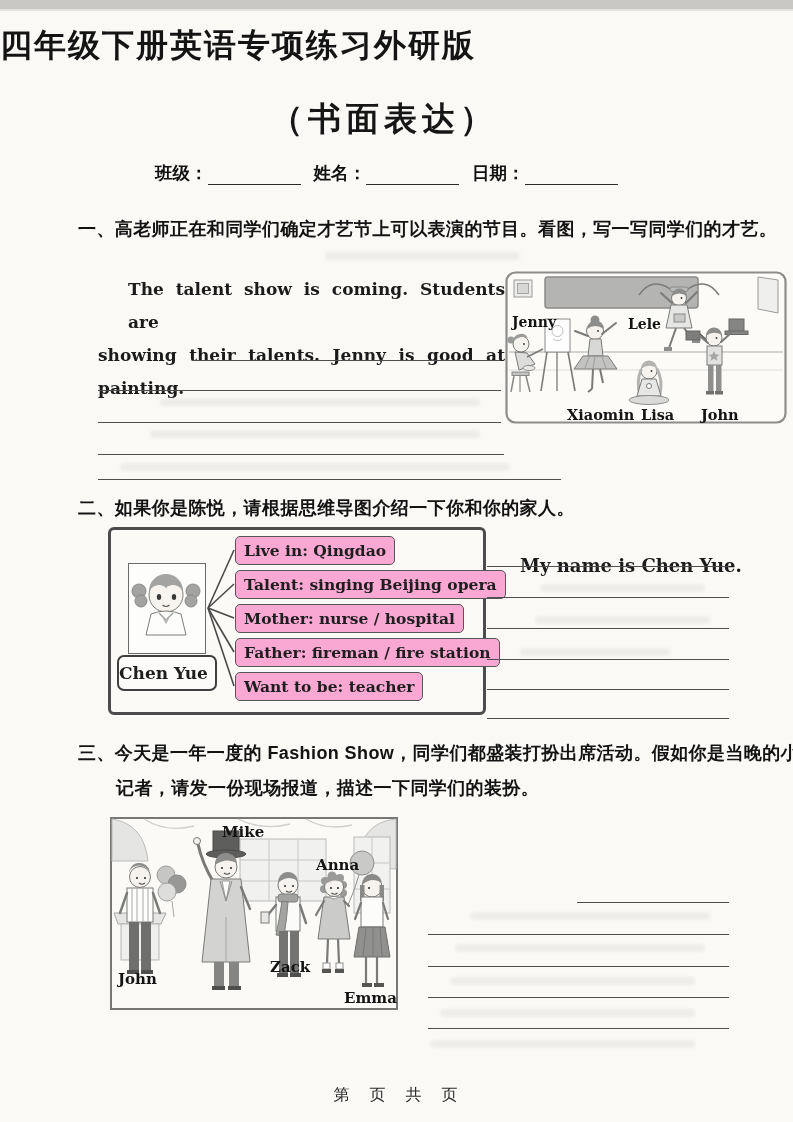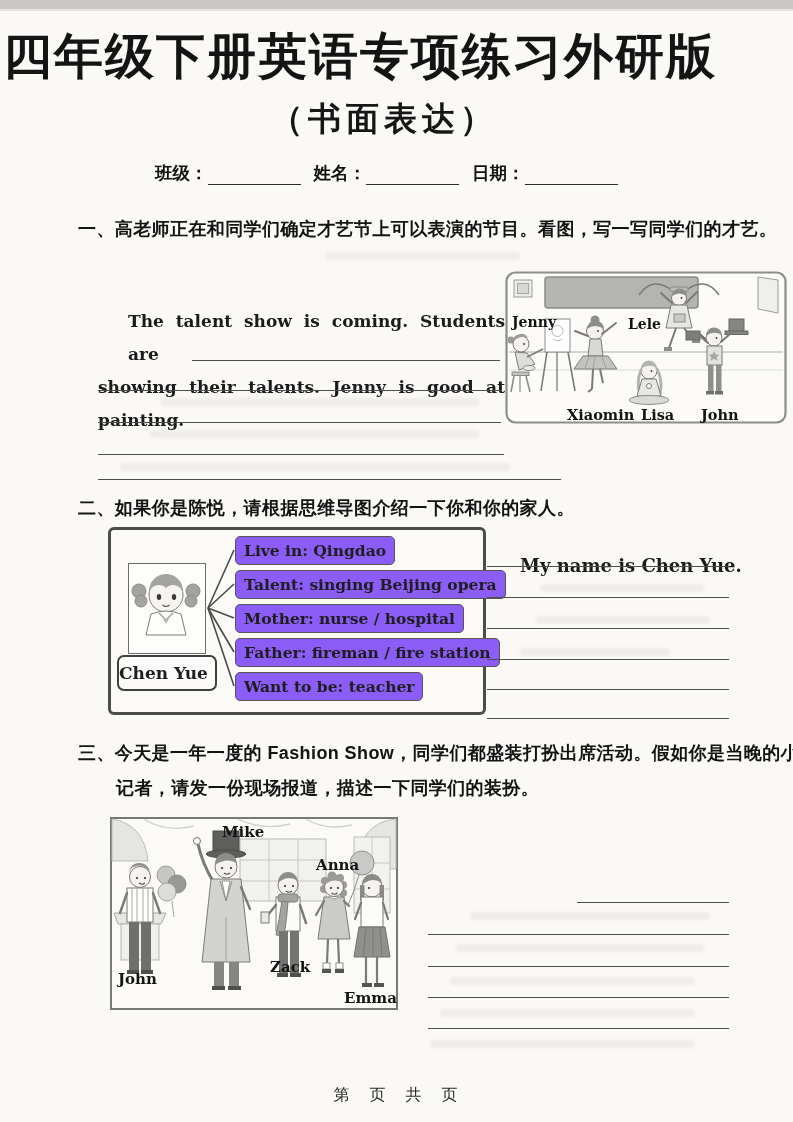--- a/index.html
+++ b/index.html
@@ -1,45 +1,45 @@
 <!DOCTYPE html>
 <html><head>
 <meta charset="utf-8">
 <style>
   html,body{margin:0;padding:0;background:#e9e8e5;}
   .page{position:relative;width:793px;height:1122px;margin:0 auto;background:#faf9f6;overflow:hidden;
         font-family:"Liberation Sans","DejaVu Sans",sans-serif;color:#1e1e1e;}
   .abs{position:absolute;}
   .scan-strip{position:absolute;left:0;top:0;width:793px;height:9px;background:#c9c8c5;}
   .scan-strip2{position:absolute;left:0;top:9px;width:793px;height:2px;background:#e4e3e0;}
-  .title{position:absolute;left:0;top:24px;width:720px;text-align:center;
-         font-size:49px;font-weight:700;letter-spacing:2px;color:#141414;}
+  .title{position:absolute;left:0;top:24px;width:720px;text-align:left;
+         font-size:32px;font-weight:700;letter-spacing:2px;color:#141414;}
   .subtitle{position:absolute;left:0;top:97px;width:768px;text-align:center;
             font-size:33px;font-weight:700;letter-spacing:5px;color:#161616;}
   .fieldrow{position:absolute;left:155px;top:161px;display:flex;gap:13px;
             font-size:17.5px;font-weight:700;color:#111;justify-content:center;}
   .field{display:flex;align-items:flex-end;}
   .fline{display:inline-block;width:93px;height:22px;border-bottom:1.7px solid #2c2c2c;}
   .cnhead{position:absolute;left:78px;width:694px;font-size:18px;font-weight:700;
           line-height:35px;letter-spacing:0.4px;color:#131313;padding-left:38px;text-indent:-38px;}
   .eng{font-family:"DejaVu Serif","Liberation Serif",serif;font-weight:700;color:#1b1b1b;}
-  .engblock{position:absolute;font-size:17px;line-height:33px;margin-top:32px;}
+  .engblock{position:absolute;font-size:17px;line-height:33px;}
   .jline{text-align:justify;text-align-last:justify;}
   .ind30{padding-left:30px;}
   .ind55{padding-left:55px;}
   .ans{position:absolute;height:0;border-bottom:1.4px solid #4e4e4e;}
   .mindmap{position:absolute;left:108px;top:527px;width:372px;height:182px;background:#fbfaf7;
            border:3.5px solid #4c4c4c;border-radius:6px;}
   .portrait{position:absolute;left:17px;top:33px;width:76px;height:89px;border:1.5px solid #6b6b6b;background:#fdfdfb;}
   .namebox{position:absolute;left:6px;top:125px;width:96px;height:32px;border:2px solid #3f3f3f;border-radius:7px;
            font-family:"DejaVu Serif","Liberation Serif",serif;font-weight:700;font-size:17px;
            line-height:32px;text-align:left;background:#fcfbf9;}
   .mmitem{position:absolute;left:124px;height:27px;border:1.5px solid #565656;border-radius:5px;
           font-family:"DejaVu Serif","Liberation Serif",serif;font-weight:700;font-size:15.5px;
-          line-height:27px;padding:0 8px;background:#8b5cf6;white-space:nowrap;}
+          line-height:27px;padding:0 8px;background:#f9a8d4;white-space:nowrap;}
   .starter{position:absolute;left:520px;top:518px;font-size:18px;margin-top:37px;}
   .footer{position:absolute;left:0;top:1085px;width:793px;text-align:center;
           font-size:16px;font-weight:400;letter-spacing:2px;color:#2a2a2a;}
   .smudge{position:absolute;height:8px;background:#8e8e8e;opacity:0.11;filter:blur(1.7px);border-radius:4px;}
   svg text{font-family:"DejaVu Serif","Liberation Serif",serif;font-weight:700;fill:#141414;}
 </style>
 </head>
 <body>
 
 <div class="page">

